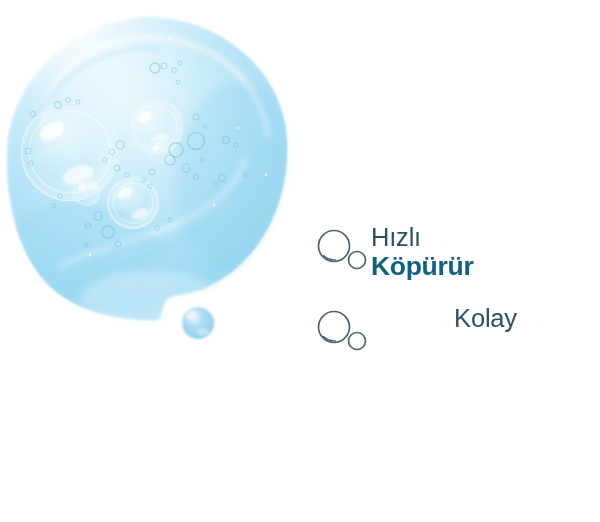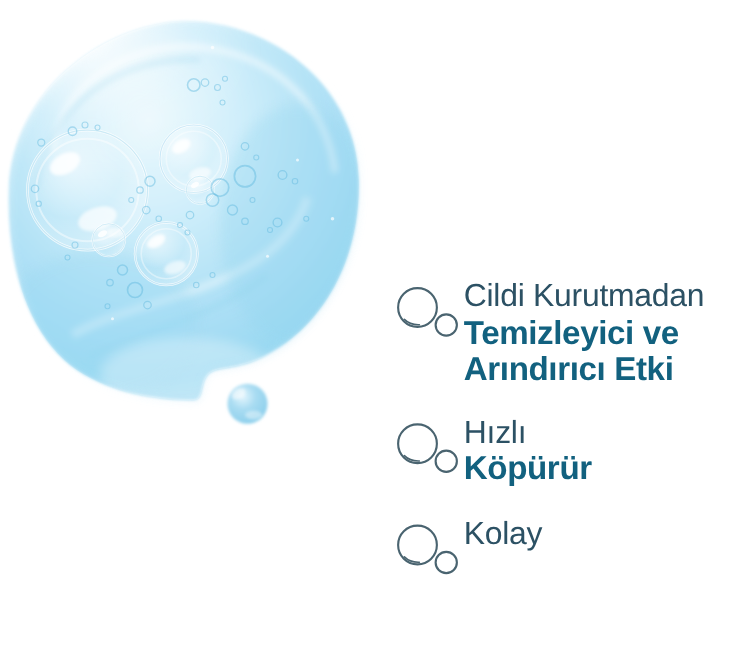--- a/index.html
+++ b/index.html
@@ -38,21 +38,21 @@
     left: 313px;
     top: 222px;
     width: 287px;
   }
   .benefit {
     position: relative;
     display: flex;
     align-items: flex-start;
     margin-bottom: 15px;
   }
-  .benefit:last-child { margin-bottom: 0; }
+  .benefit:last-child { margin-bottom: 0; text-align: center; }
 
   .bubble-icon {
     flex: 0 0 auto;
     width: 56px;
     height: 42px;
     margin-top: 7px;
   }
   .bubble-icon svg { display: block; }
 
   .benefit-text {
@@ -274,34 +274,20 @@
       <g>
         <circle cx="198" cy="323" r="16" fill="url(#smallDrop)" filter="url(#blurS)"></circle>
         <ellipse cx="191" cy="315" rx="6" ry="4" fill="#ffffff" opacity="0.55" transform="rotate(-30 191 315)" filter="url(#blurS)"></ellipse>
         <ellipse cx="203" cy="332" rx="7" ry="3.5" fill="#ffffff" opacity="0.40" filter="url(#blurS)"></ellipse>
       </g>
     </svg>
   </div>
 
   <div class="benefits">
 
-    <div class="benefit benefit-1">
-      <div class="bubble-icon">
-        <svg width="56" height="42" viewBox="0 0 56 42" xmlns="http://www.w3.org/2000/svg">
-          <circle cx="21" cy="17" r="15.5" fill="none" stroke="#4a6470" stroke-width="1.7"></circle>
-          <path d="M10.5 26.5 C13.5 29.5 18 31 22.5 30.8" fill="none" stroke="#4a6470" stroke-width="1.3" stroke-linecap="round"></path>
-          <circle cx="44" cy="31" r="8.5" fill="none" stroke="#4a6470" stroke-width="1.7"></circle>
-        </svg>
-      </div>
-      <div class="benefit-text">
-        <div class="line-regular">Cildi Kurutmadan</div>
-        <div class="line-bold">Temizleyici ve</div>
-        <div class="line-bold">Arındırıcı Etki</div>
-      </div>
-    </div>
 
     <div class="benefit benefit-2">
       <div class="bubble-icon">
         <svg width="56" height="42" viewBox="0 0 56 42" xmlns="http://www.w3.org/2000/svg">
           <circle cx="21" cy="17" r="15.5" fill="none" stroke="#4a6470" stroke-width="1.7"></circle>
           <path d="M10.5 26.5 C13.5 29.5 18 31 22.5 30.8" fill="none" stroke="#4a6470" stroke-width="1.3" stroke-linecap="round"></path>
           <circle cx="44" cy="31" r="8.5" fill="none" stroke="#4a6470" stroke-width="1.7"></circle>
         </svg>
       </div>
       <div class="benefit-text">

